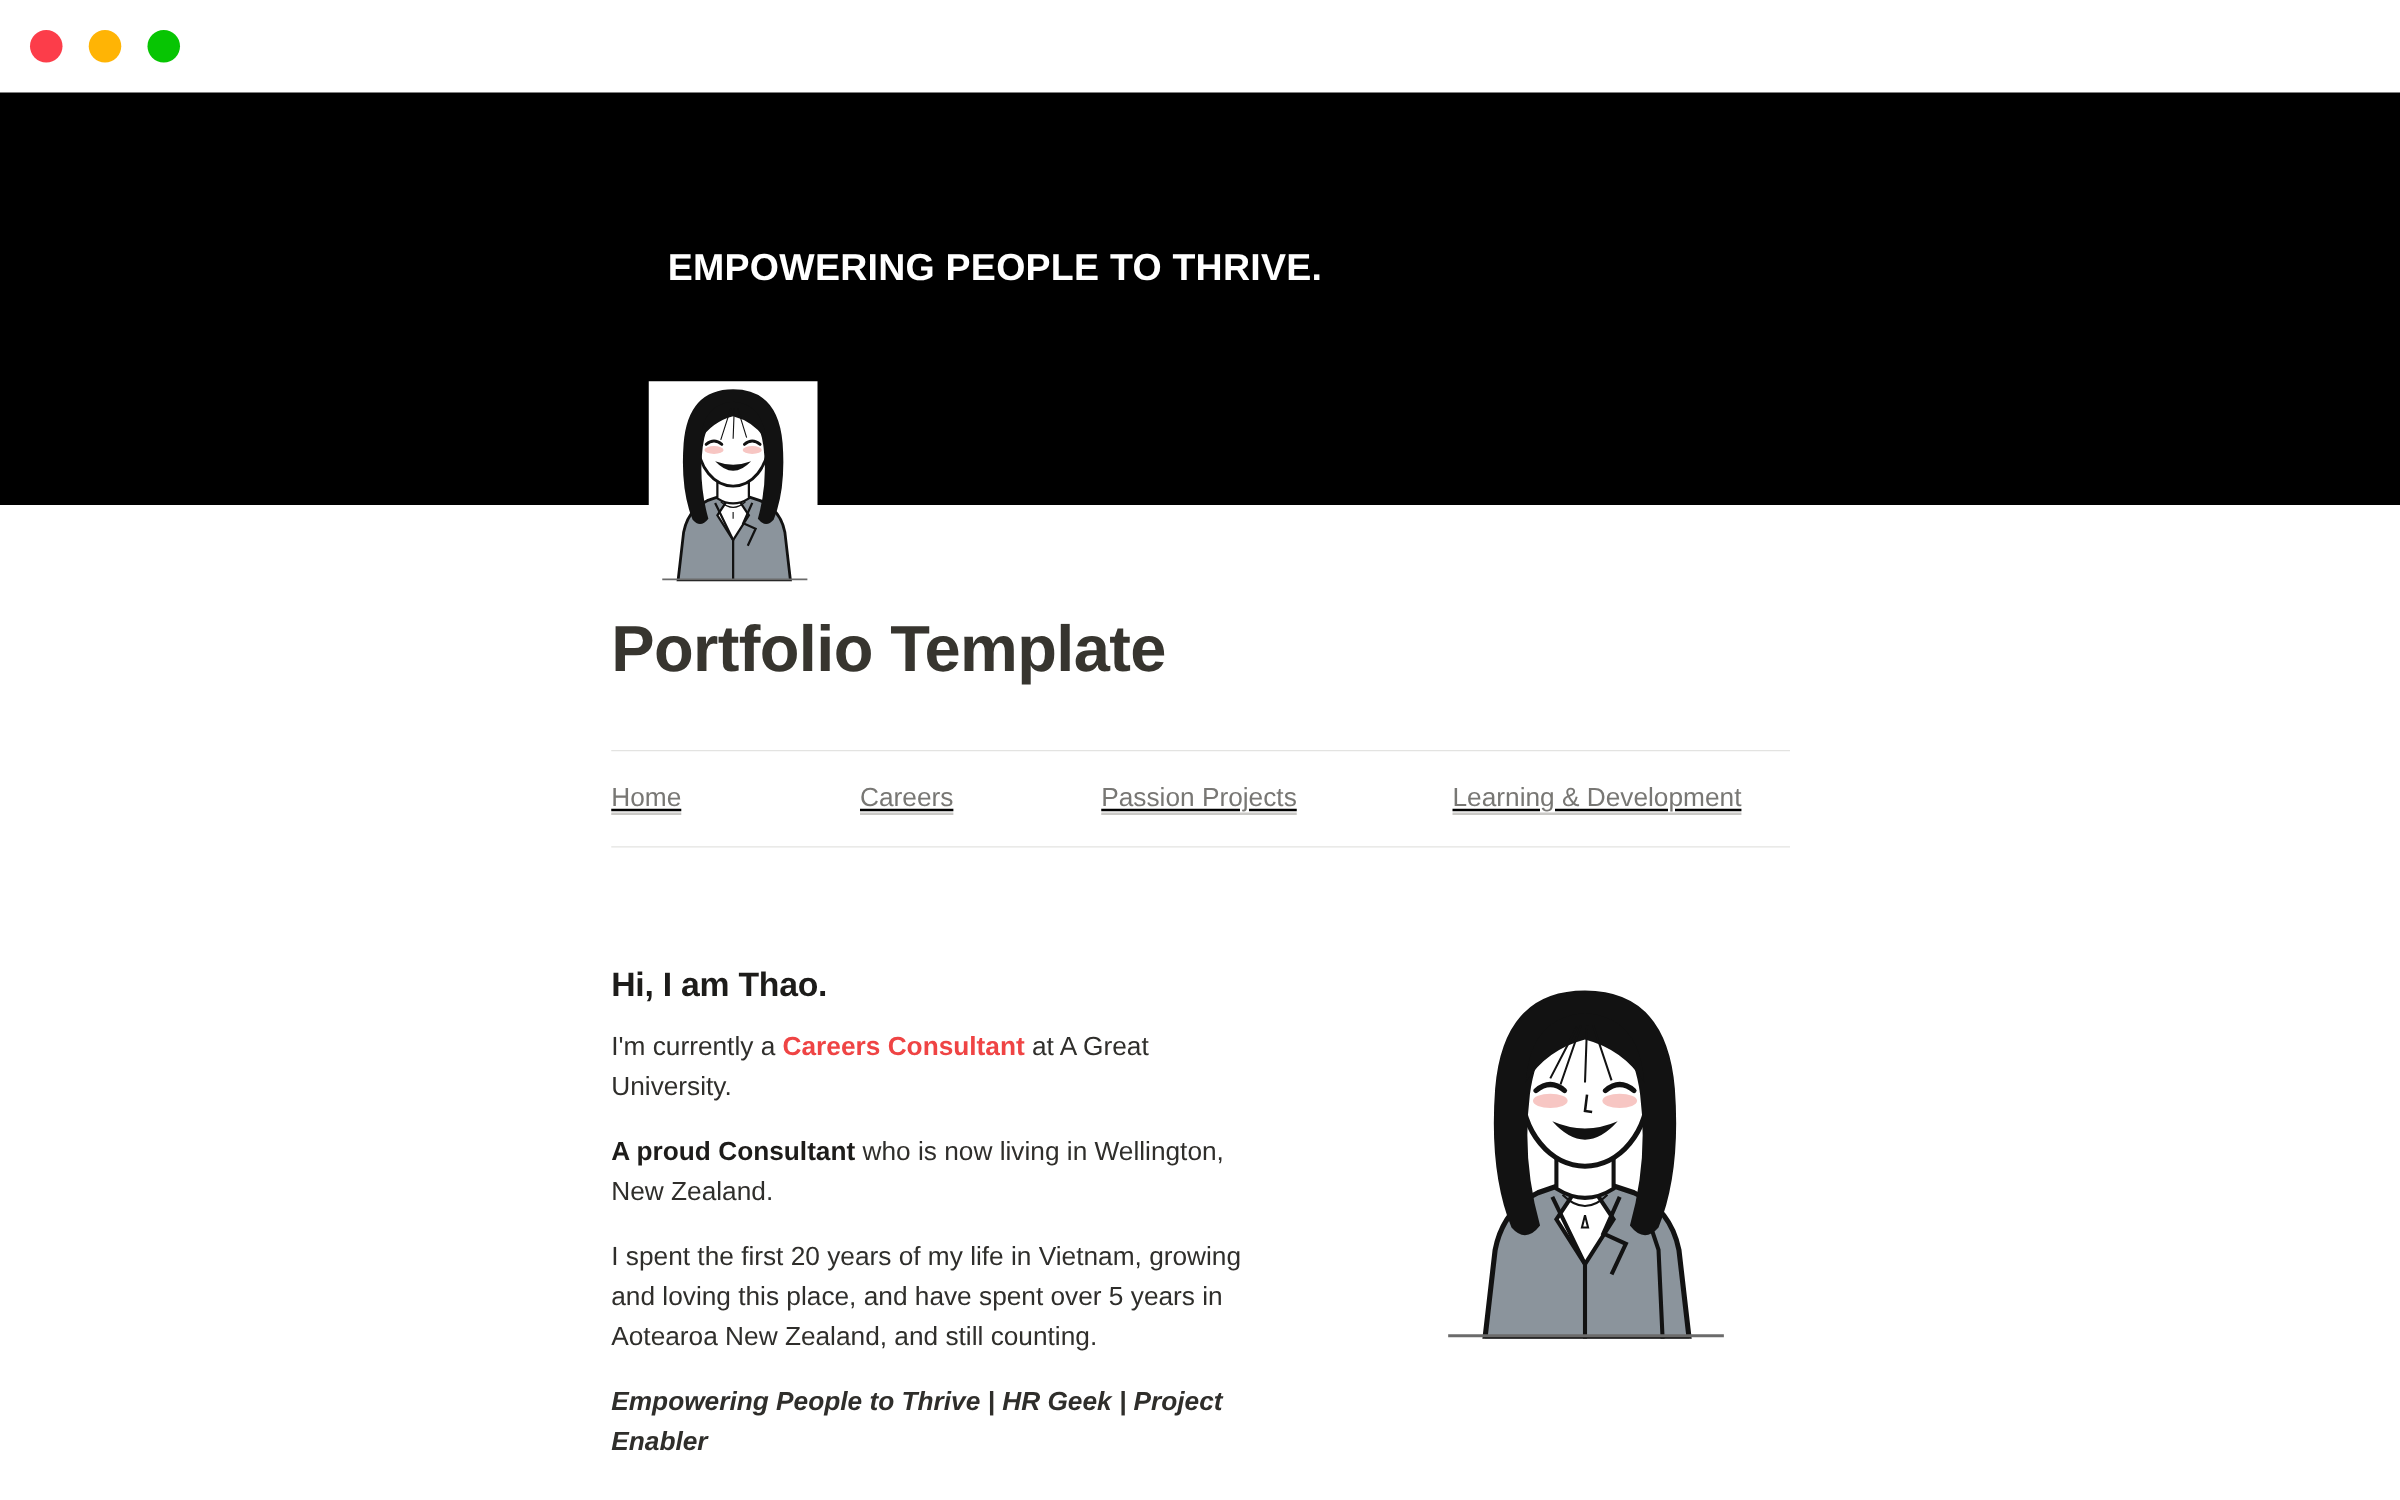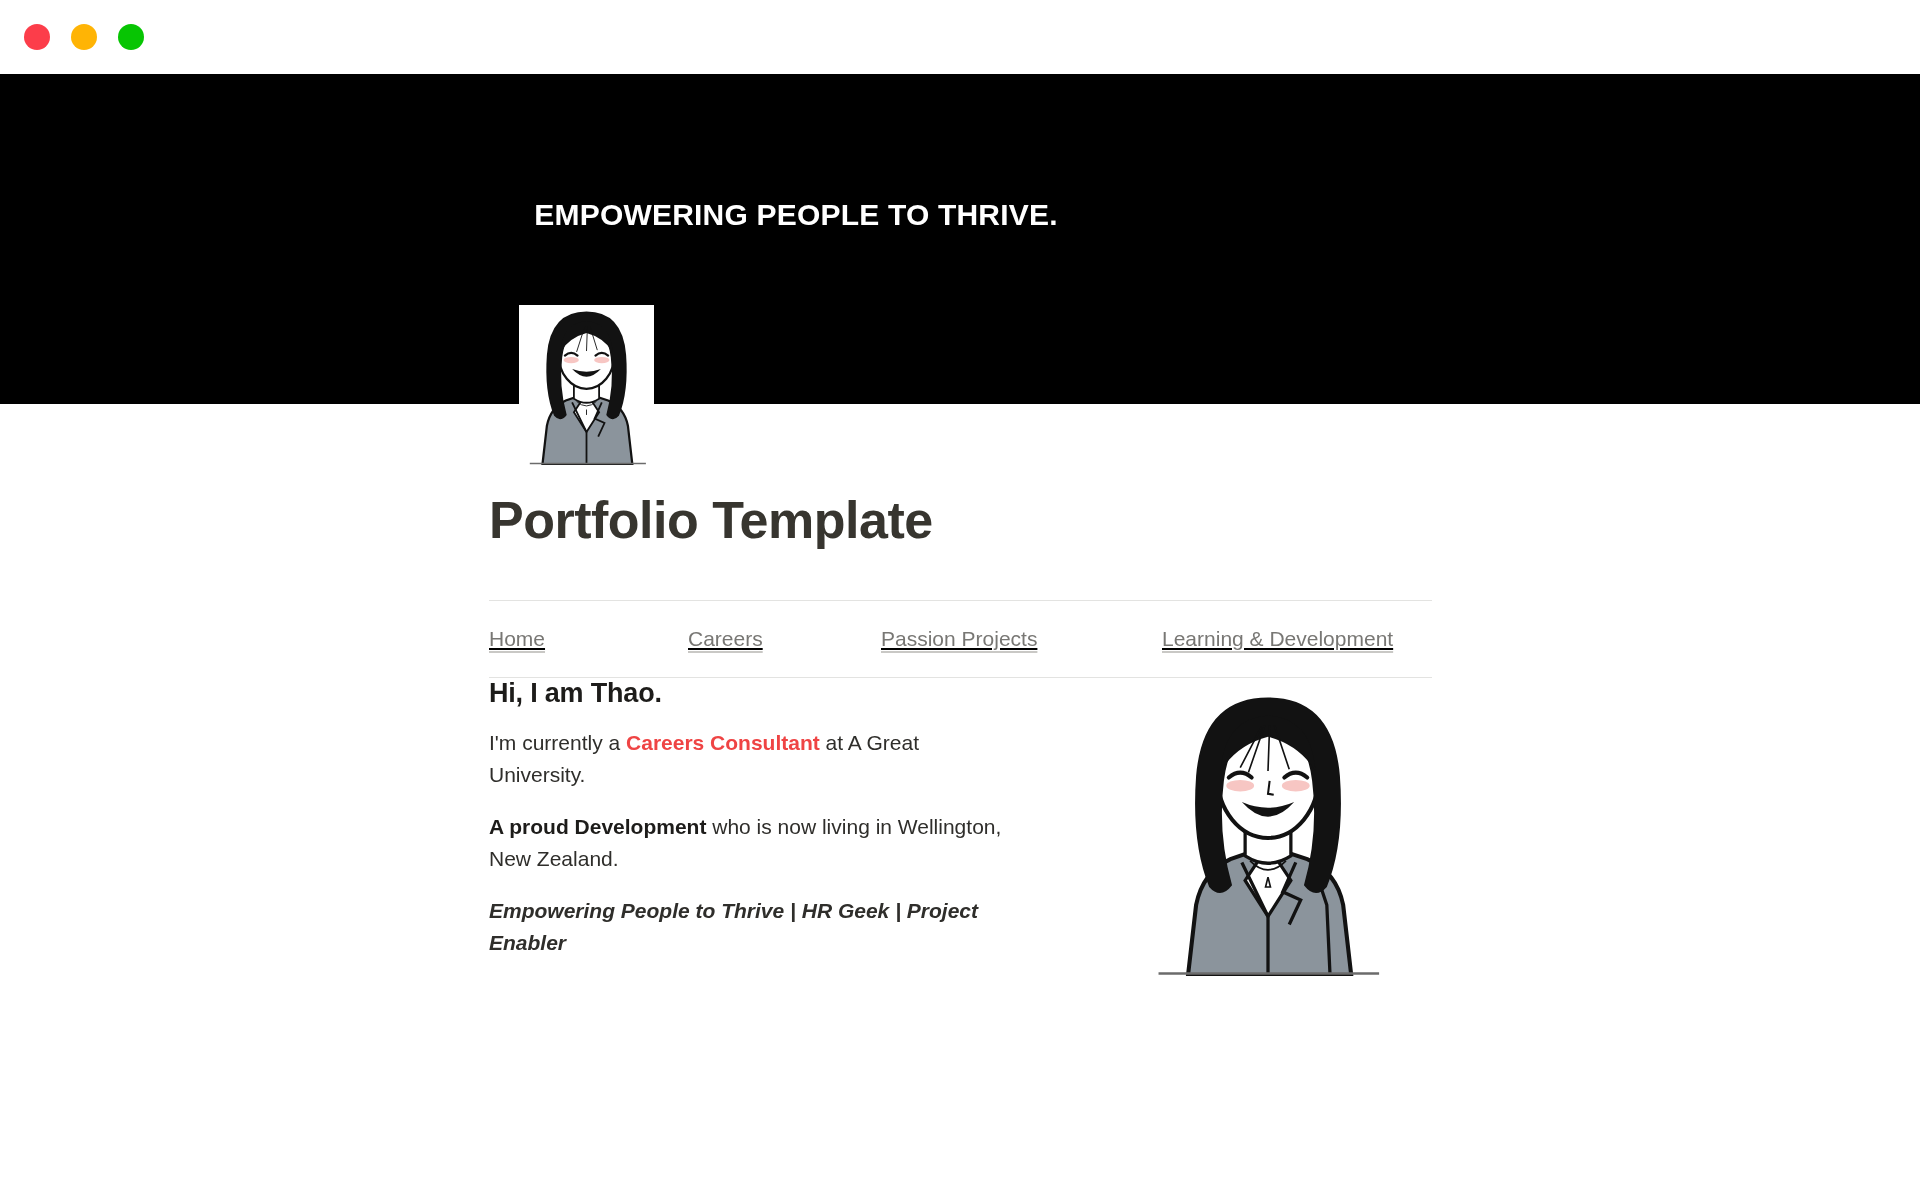--- a/index.html
+++ b/index.html
@@ -90,20 +90,21 @@
     white-space:nowrap;
   }
   .nav-item:nth-child(1){ width:199px; }
   .nav-item:nth-child(2){ width:193px; }
   .nav-item:nth-child(3){ width:281px; }
   .nav-item:nth-child(4){ width:auto; }
 
   
   .intro-section {
     display:flex;
+    margin-top:95px;
     gap:40px;
   }
   .intro-text { width:545px; }
   .intro-heading {
     font-size:27px;
     font-weight:bold;
     color:#1d1c1a;
     margin-bottom:18px;
     letter-spacing:-0.2px;
   }
@@ -198,23 +199,24 @@
   <section class="intro-section">
     <div class="intro-text">
 
       <div class="intro-heading">Hi, I am Thao.</div>
 
       <p class="intro-para">
         <span>I'm currently a </span><span class="intro-link">Careers Consultant</span><span> at A Great University.</span>
       </p>
 
       <p class="intro-para">
-        <span class="intro-bold">A proud Development</span><span> who is now living in Wellington, New Zealand.</span>
+        <span class="intro-bold">A proud Consultant</span><span> who is now living in Wellington, New Zealand.</span>
       </p>
 
+      <p class="intro-para">I spent the first 20 years of my life in Vietnam, growing and loving this place, and have spent over 5 years in Aotearoa New Zealand, and still counting.</p>
 
       <p class="intro-para italic">Empowering People to Thrive | HR Geek | Project Enabler</p>
     </div>
 
     <div class="intro-illustration">
       <svg width="270" height="290" viewBox="0 0 300 355">
 
         <path d="M52 355 L62 268 Q70 228 104 212 L150 196 L198 212 Q234 228 242 268 L252 355 Z" fill="#8b949c" stroke="#121212" stroke-width="5"></path>
 
         <path d="M150 196 L122 238 L150 282 L178 238 Z" fill="#ffffff" stroke="#121212" stroke-width="4"></path>

